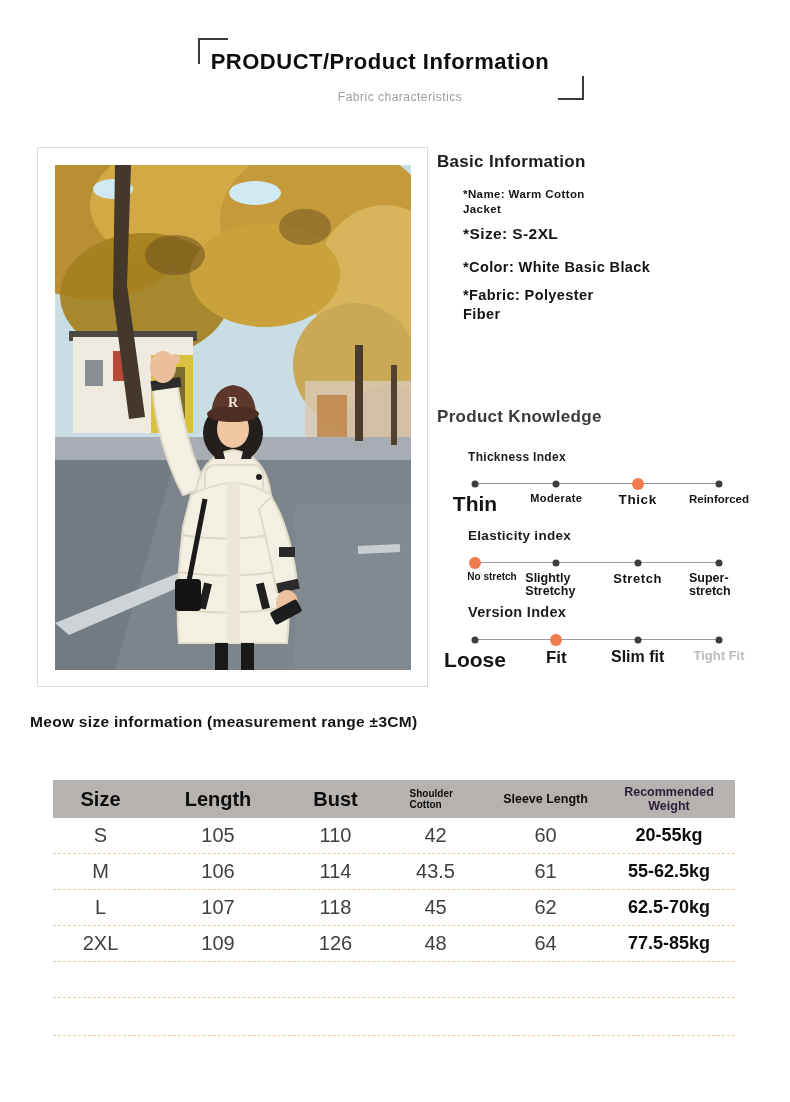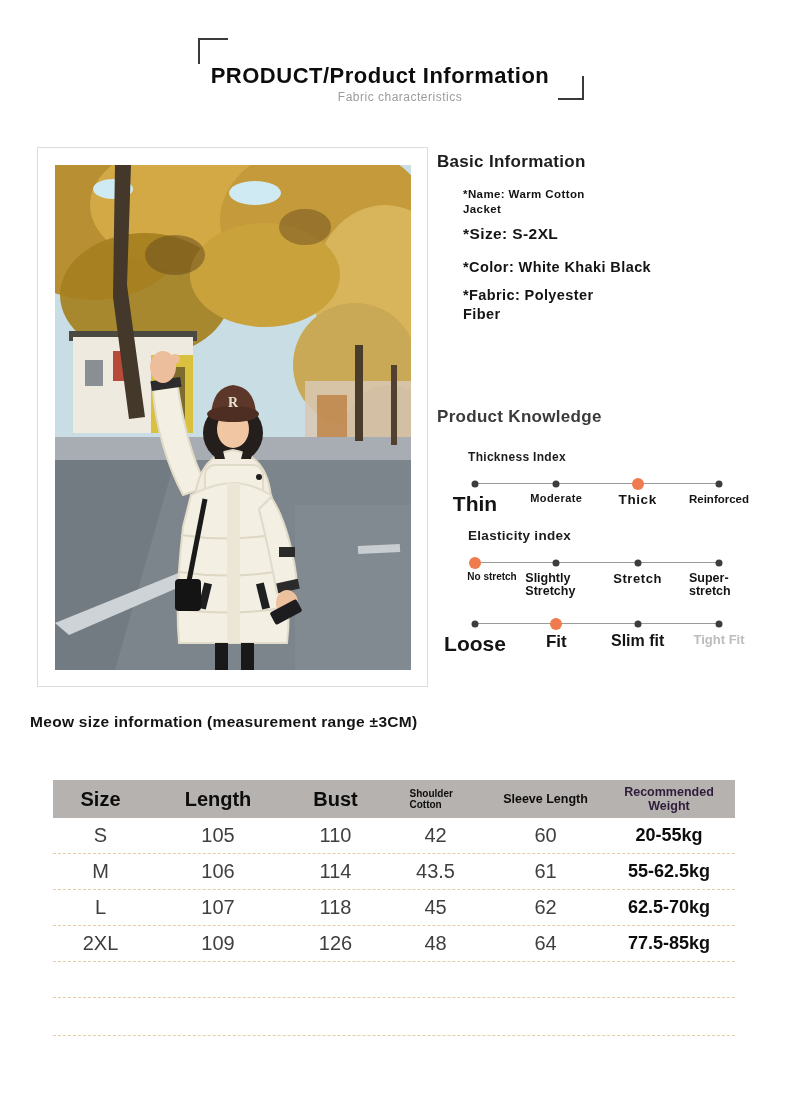--- a/index.html
+++ b/index.html
@@ -14,21 +14,21 @@
   html,body{background:#fff;}
   body{
     width:790px;height:1102px;position:relative;overflow:hidden;
     font-family:"Liberation Sans",sans-serif;color:#1a1a1a;
   }
   
   .bracket-tl{position:absolute;left:198px;top:38px;width:30px;height:26px;
     border-left:2px solid #3a3a3a;border-top:2px solid #3a3a3a;}
   .bracket-br{position:absolute;left:558px;top:76px;width:26px;height:24px;
     border-right:2px solid #3a3a3a;border-bottom:2px solid #3a3a3a;}
-  .page-title{position:absolute;left:160px;top:63px;width:440px;text-align:center;
+  .page-title{position:absolute;left:160px;top:49px;width:440px;text-align:center;
     font-size:22px;font-weight:bold;letter-spacing:.5px;color:#0d0d0d;}
   .page-subtitle{position:absolute;left:160px;top:90px;width:480px;text-align:center;
     font-size:12px;color:#9c9c9c;letter-spacing:.5px;}
   
   .photo-frame{position:absolute;left:37px;top:147px;width:391px;height:540px;
     border:1px solid #dcdcdc;background:#fff;padding:17px;}
   .photo-frame svg{display:block;width:356px;height:505px;}
   
   .section-heading{position:absolute;font-size:17px;font-weight:bold;color:#1c1c1c;letter-spacing:.3px;}
   #basic-heading{left:437px;top:152px;}
@@ -161,21 +161,21 @@
     <path d="M150,334 L134,416" stroke="#1a1a1a" stroke-width="5"></path>
     <rect x="120" y="414" width="26" height="32" rx="4" fill="#141414"></rect>
     <rect x="160" y="478" width="13" height="27" fill="#191919"></rect>
     <rect x="186" y="478" width="13" height="27" fill="#191919"></rect>
   </svg>
 </div>
 
 <div class="section-heading" id="basic-heading">Basic Information</div>
 <div class="info-item" id="info-name">*Name: Warm Cotton Jacket</div>
 <div class="info-item" id="info-size">*Size: S-2XL</div>
-<div class="info-item" id="info-color">*Color: White Khaki Black</div>
+<div class="info-item" id="info-color">*Color: White Basic Black</div>
 <div class="info-item" id="info-fabric">*Fabric: Polyester Fiber</div>
 
 <div class="section-heading" id="knowledge-heading">Product Knowledge</div>
 
 <div class="scale" id="scale-0">
   <div class="scale-label">Thickness Index</div>
   <div class="scale-track">
     <div class="scale-line"></div>
     <span class="dot p0"></span>
     <span class="dot p1"></span>
@@ -201,20 +201,21 @@
   </div>
   <div class="scale-opts">
     <span class="opt p0 o0">No stretch</span>
     <span class="opt p1 o1">Slightly Stretchy</span>
     <span class="opt p2 o2">Stretch</span>
     <span class="opt p3 o3">Super-stretch</span>
   </div>
 </div>
 
 <div class="scale" id="scale-2">
+  <div class="scale-label">Version Index</div>
   <div class="scale-track">
     <div class="scale-line"></div>
     <span class="dot p0"></span>
     <span class="dot p1 active"></span>
     <span class="dot p2"></span>
     <span class="dot p3"></span>
   </div>
   <div class="scale-opts">
     <span class="opt p0 o0">Loose</span>
     <span class="opt p1 o1">Fit</span>

